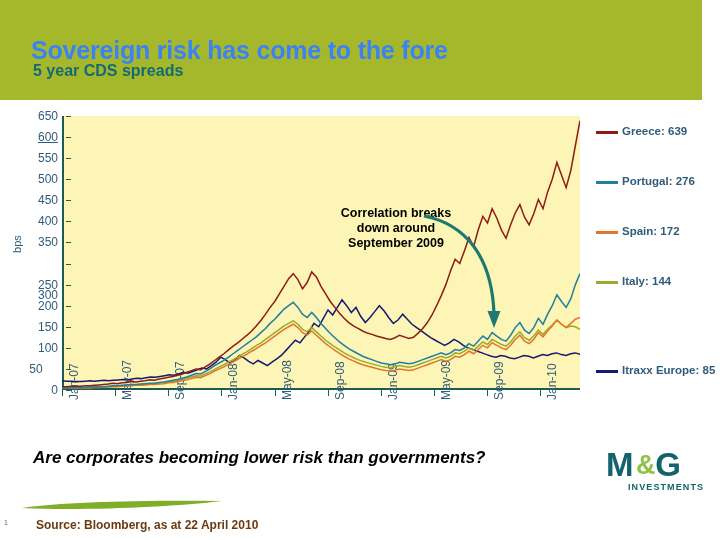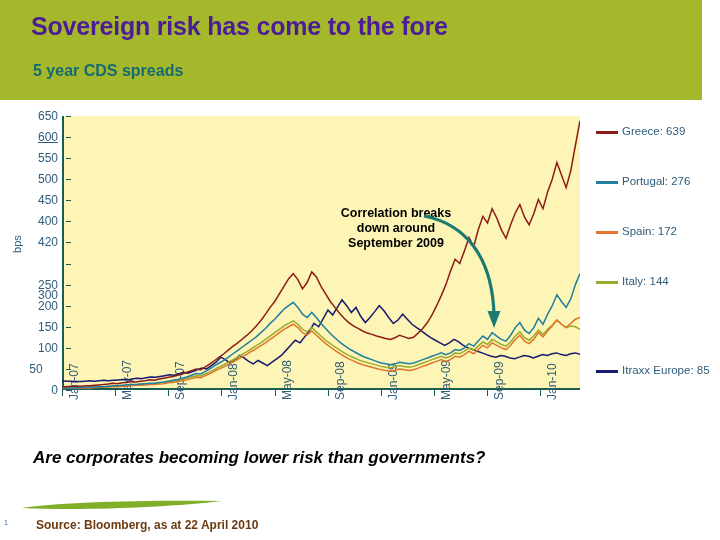--- a/index.html
+++ b/index.html
@@ -16,22 +16,22 @@
     background: #ffffff;
   }
 
   
   #header-band {
     position: absolute; left: 0; top: 0;
     width: 702px; height: 100px;
     background: #a5b82b;
   }
   #slide-title {
-    position: absolute; left: 31px; top: 12px;
-    font-size: 25px; font-weight: bold; color: #4c1d95;
+    position: absolute; left: 31px; top: 36px;
+    font-size: 25px; font-weight: bold; color: #3b82f6;
     letter-spacing: -0.2px; white-space: nowrap;
   }
   #slide-subtitle {
     position: absolute; left: 33px; top: 62px;
     font-size: 16px; font-weight: bold; color: #136a73;
     white-space: nowrap;
   }
 
   
   #chart-area {
@@ -95,21 +95,21 @@
     color: #000000; line-height: 15px;
   }
   #annot-arrow {
     position: absolute; left: 420px; top: 102px;
     width: 90px; height: 130px;
   }
 
   
   #legend {
     position: absolute; left: 596px; top: 124px;
-    width: 124px; height: 250px;
+    width: 124px; height: 250px; font-weight: bold;
   }
   .legend-item {
     position: absolute; left: 0;
     width: 124px; height: 34px;
   }
   .legend-swatch {
     position: absolute; left: 0; top: 7px;
     width: 22px; height: 3px;
   }
   .legend-label {
@@ -185,21 +185,21 @@
         <div class="ytick" style="top: 234.846px;">100</div>
         <div class="ytickmark" style="top: 239.846px;"></div>
         <div class="ytick" style="top: 213.769px;">150</div>
         <div class="ytickmark" style="top: 218.769px;"></div>
         <div class="ytick" style="top: 192.692px;">200</div>
         <div class="ytickmark" style="top: 197.692px;"></div>
         <div class="ytick" style="top: 171.615px;">250</div>
         <div class="ytickmark" style="top: 176.615px;"></div>
         <div class="ytick" style="top: 166px; margin-top: 16px;">300</div>
         <div class="ytickmark" style="top: 155.538px;"></div>
-        <div class="ytick" style="top: 129.462px;">420</div>
+        <div class="ytick" style="top: 129.462px;">350</div>
         <div class="ytickmark" style="top: 134.462px;"></div>
         <div class="ytick" style="top: 108.385px;">400</div>
         <div class="ytickmark" style="top: 113.385px;"></div>
         <div class="ytick" style="top: 87.3077px;">450</div>
         <div class="ytickmark" style="top: 92.3077px;"></div>
         <div class="ytick" style="top: 66.2308px;">500</div>
         <div class="ytickmark" style="top: 71.2308px;"></div>
         <div class="ytick" style="top: 45.1538px;">550</div>
         <div class="ytickmark" style="top: 50.1538px;"></div>
         <div class="ytick" style="top: 24.0769px; text-decoration: underline;">600</div>
@@ -266,20 +266,27 @@
         <div class="legend-label">Italy: 144</div>
       </div>
       <div class="legend-item" style="top: 200px; margin-top: 39px;">
         <div class="legend-swatch" style="background: rgb(25, 25, 112);"></div>
         <div class="legend-label">Itraxx Europe: 85</div>
       </div>
     </div>
 
   <div id="caption">Are corporates becoming lower risk than governments?</div>
 
+  <div id="logo">
+    <div id="logo-mg">
+      <span>M</span><span style="visibility:hidden">&amp;</span><span>G</span>
+    </div>
+    <div id="logo-amp">&amp;</div>
+    <div id="logo-invest">INVESTMENTS</div>
+  </div>
 
   <svg id="swoosh" viewBox="0 0 200 12">
     <path d="M0 8 C 40 2, 120 0, 200 1 C 150 7, 60 11, 0 8 Z" fill="#7fae28"></path>
   </svg>
   <div id="page-num">1</div>
   <div id="source-note">Source: Bloomberg, as at 22 April 2010</div>
 
 </div>
 
 </body></html>

